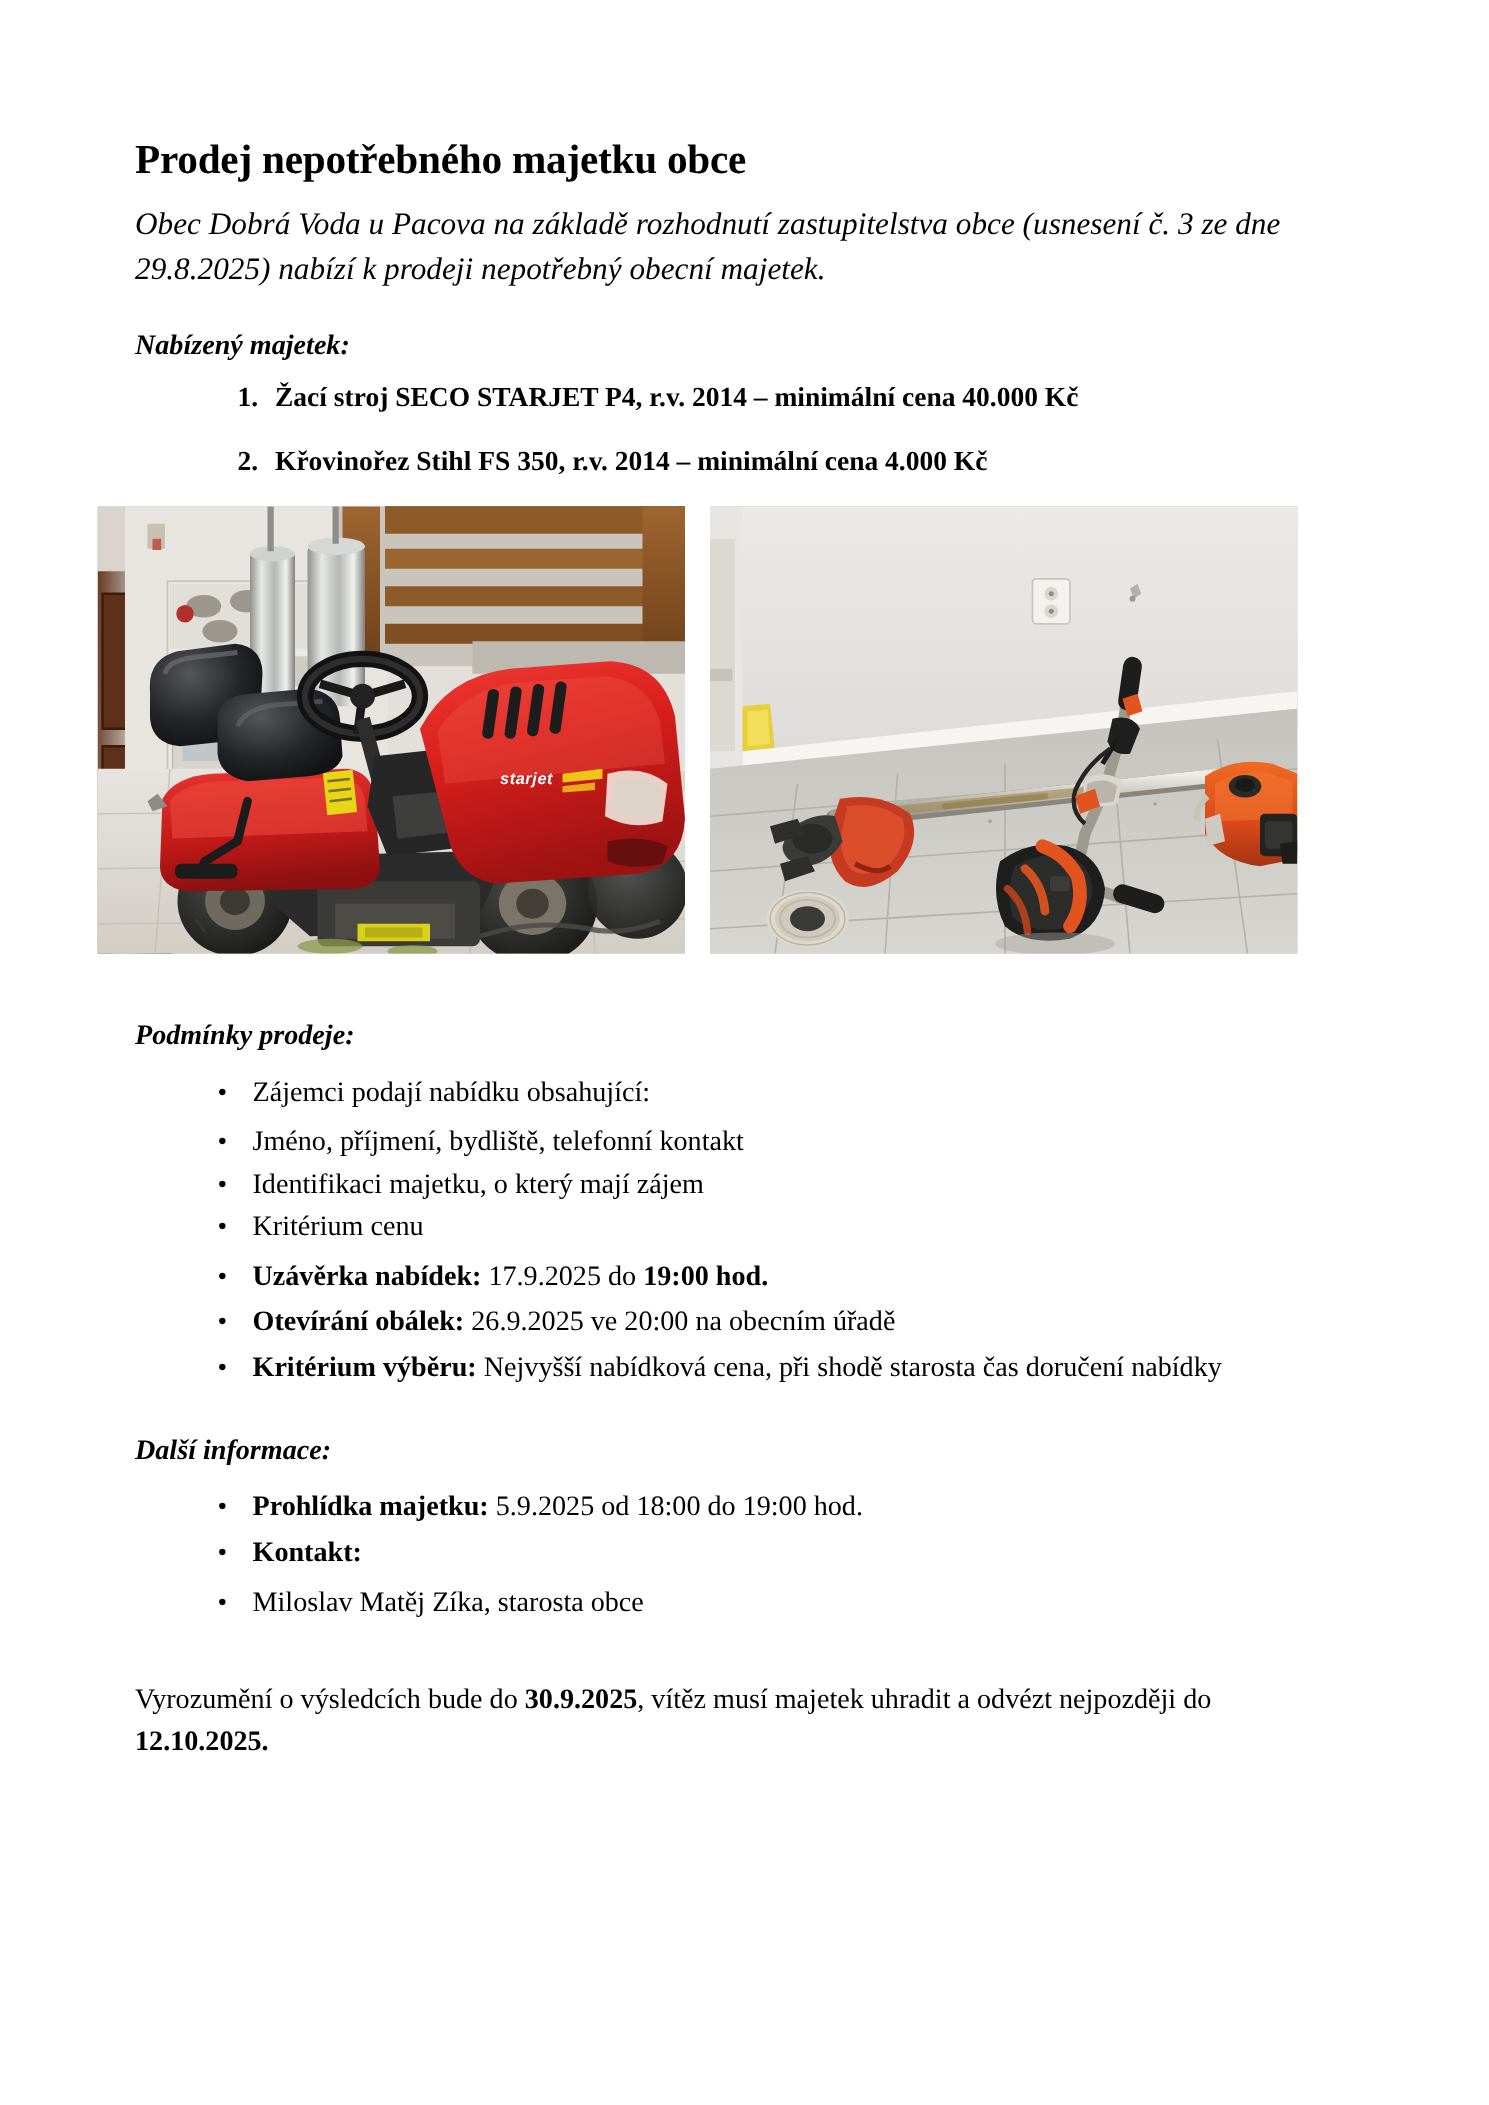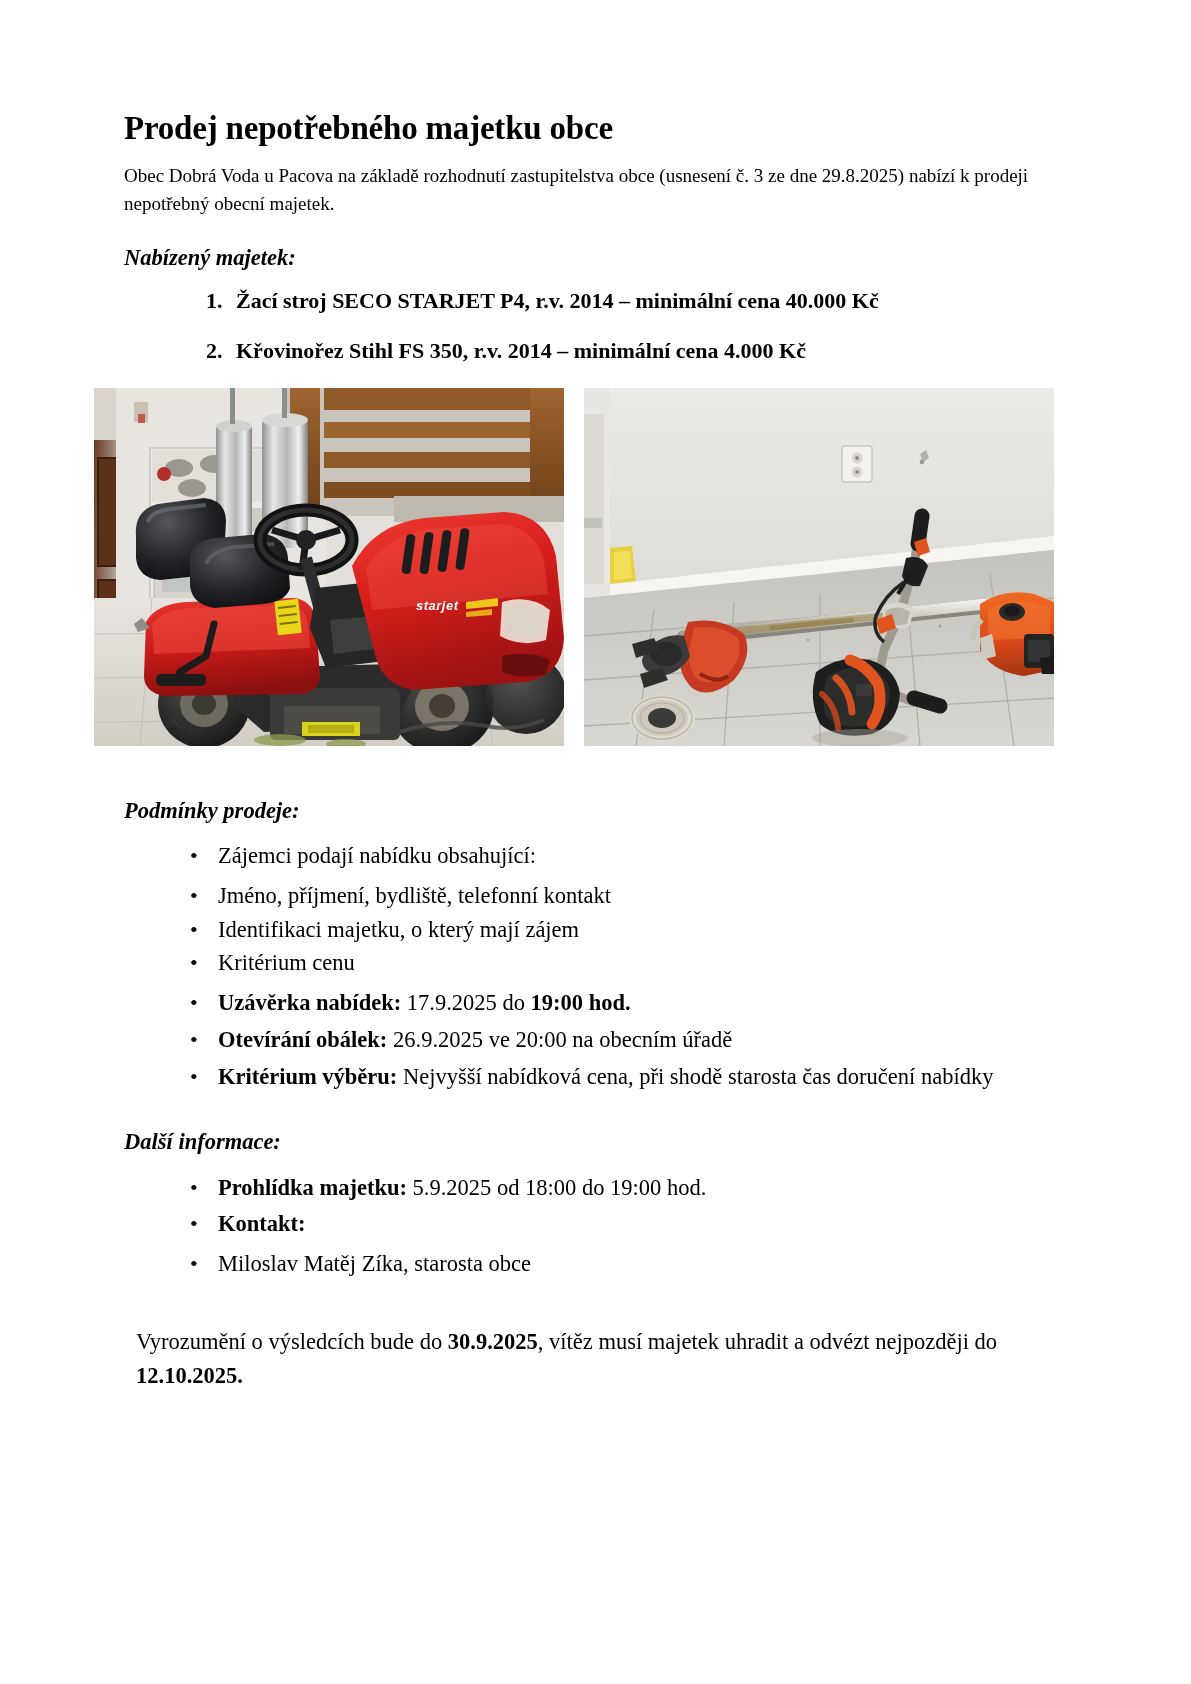--- a/index.html
+++ b/index.html
@@ -19,39 +19,40 @@
   }
   .page {
     position: absolute;
     left: 0; top: 0;
     width: 1191px;
     height: 1684px;
     background: #fff;
   }
   .content {
     position: absolute;
-    left: 124px;
+    left: 108px;
     top: 110px;
     width: 980px;
   }
 
   h1.doc-title {
     font-family: "Liberation Serif", serif;
     font-size: 33px;
     font-weight: bold;
     margin: 0 0 14px 0;
     letter-spacing: -0.2px;
     line-height: 1.15;
   }
 
   p.intro {
-    font-size: 19px;
+    font-size: 25px;
     line-height: 1.46;
     margin: 0 0 26px 0;
     width: 945px;
+    font-style: italic;
   }
 
   h2.section-head {
     font-size: 22.5px;
     font-weight: bold;
     margin: 0 0 14px 0;
     line-height: 1.3;
     font-style: italic;
   }
 
@@ -115,21 +116,21 @@
   ul.bul.lvl2 > li { margin-bottom: 0px; }
 
   li.spaced { margin-bottom: 20px; }
   li.spaced-sm { margin-bottom: 8px; }
 
   b, strong { font-weight: bold; }
 
   p.closing {
     font-size: 22.5px;
     line-height: 1.5;
-    margin: 44px 0 0 12px;
+    margin: 44px 0 0 0;
     width: 960px;
   }
 </style>
 </head>
 <body>
 
 <div class="page">
   <div class="content">
 
     <h1 class="doc-title">Prodej nepotřebného majetku obce</h1>

